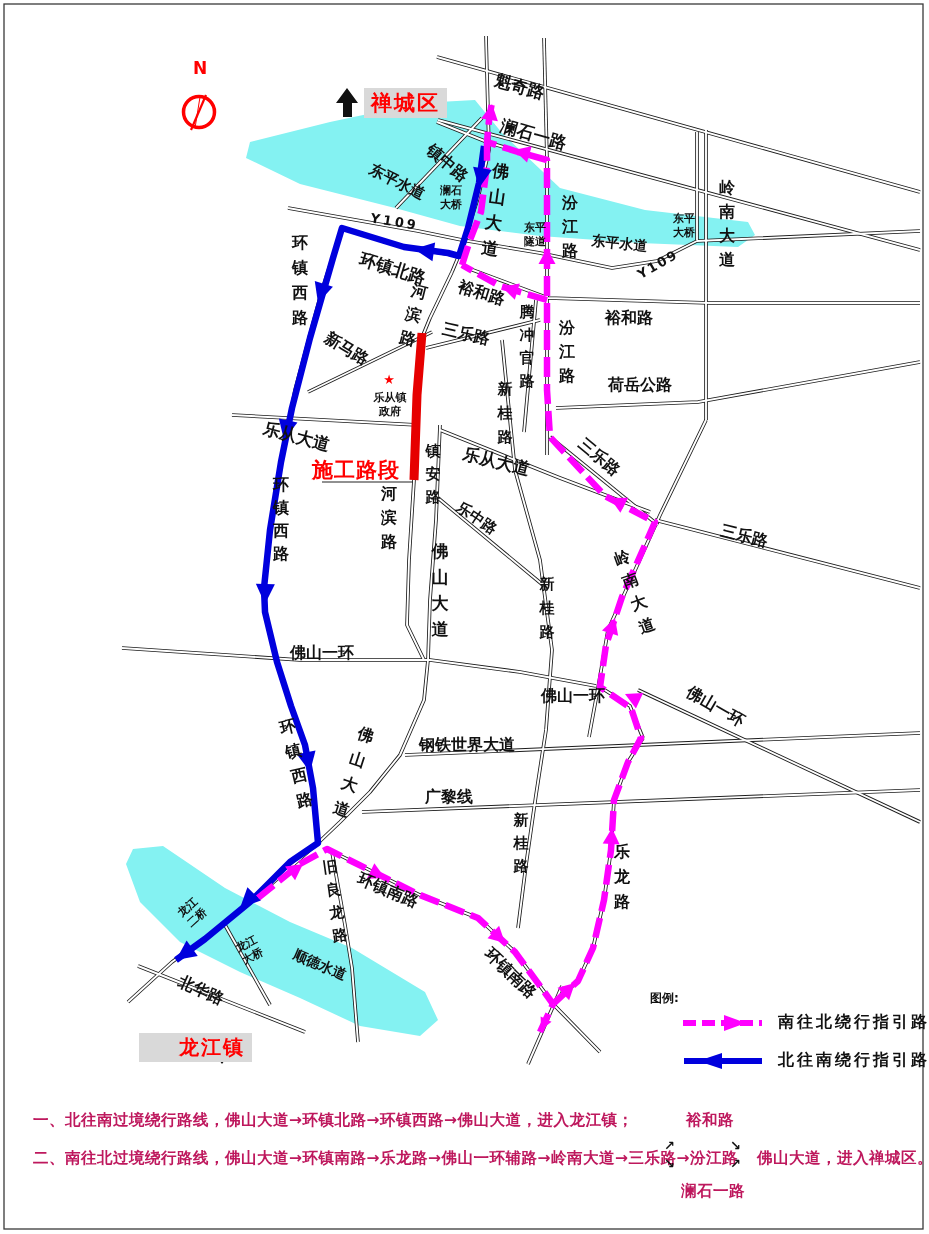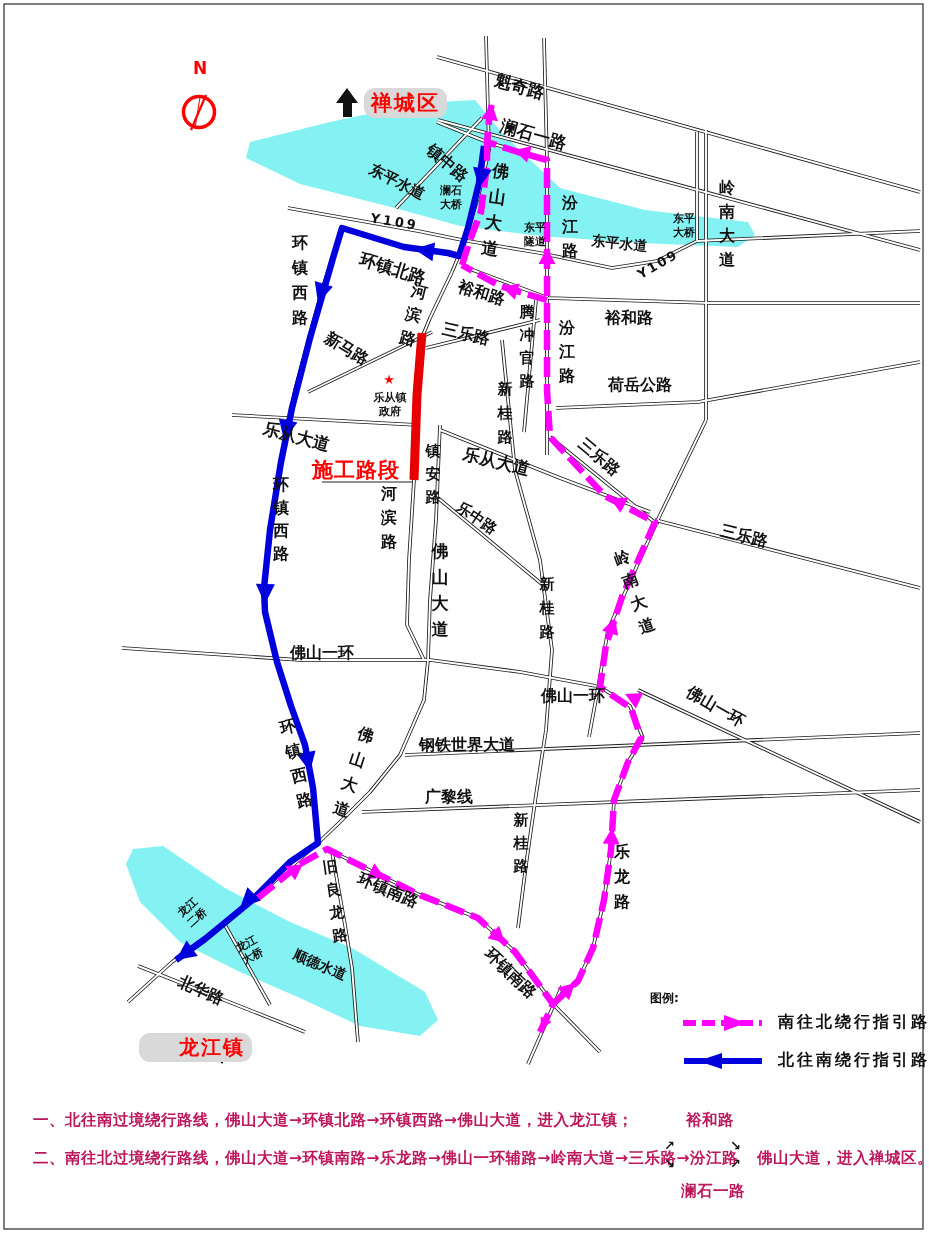--- a/index.html
+++ b/index.html
@@ -1,18 +1,18 @@
 <!DOCTYPE html>
 <html><head>
 <meta charset="utf-8">
 <style>
   html,body{margin:0;padding:0;background:#fff;font-family:"DejaVu Sans",sans-serif;}
   #stage{position:relative;width:929px;height:1234px;background:#fff;overflow:hidden;}
   #mapsvg{position:absolute;left:0;top:0;z-index:1;}
-  .overlay{position:absolute;z-index:3;white-space:nowrap;border-radius:11px;}
+  .overlay{position:absolute;z-index:3;white-space:nowrap;}
   .area-box{background:#D9D9D9;color:#FF0000;font-weight:700;padding:1px 7px;letter-spacing:2px;}
   .construction-label{color:#FF0000;font-weight:700;font-size:21px;letter-spacing:1px;}
   .legend-title{font-weight:700;font-size:12px;color:#111;}
   .legend-label{font-weight:700;font-size:16px;color:#111;letter-spacing:3px;}
   .legend-row{position:absolute;display:flex;align-items:center;gap:14px;}
   .note{font-weight:700;font-size:15.5px;color:#be185d;letter-spacing:0.5px;}
   .fork-arrow{position:absolute;z-index:3;font-size:13px;font-weight:700;color:#111;}
 </style>
 </head>
 <body>

